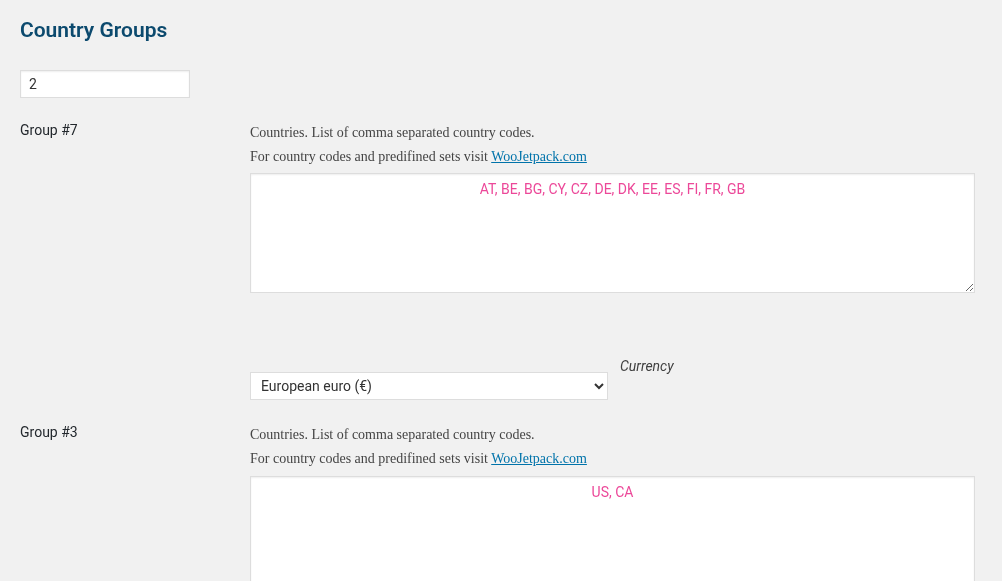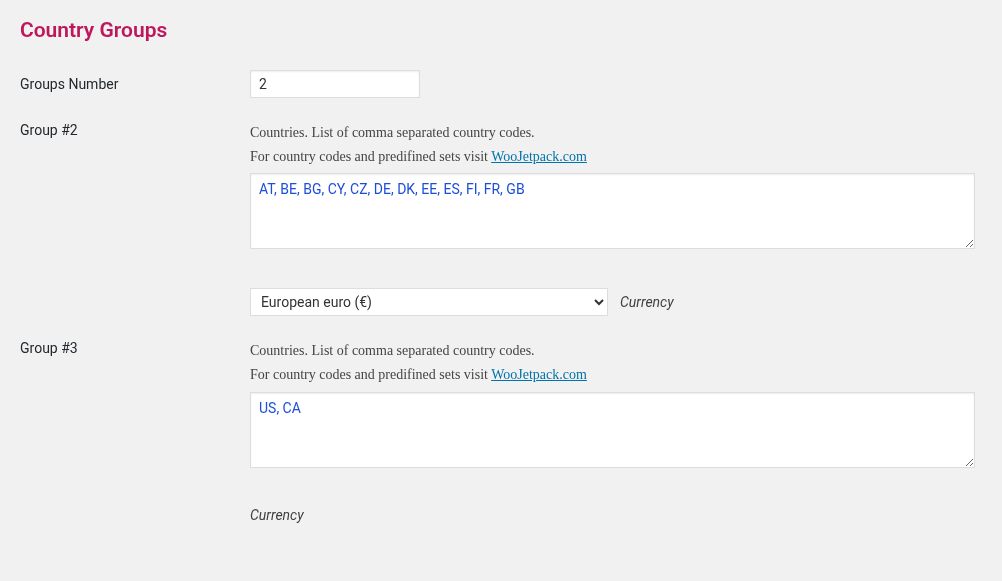--- a/index.html
+++ b/index.html
@@ -10,21 +10,21 @@
     body {
       font-family: -apple-system, BlinkMacSystemFont, "Segoe UI", Roboto, "Helvetica Neue", Arial, sans-serif;
       background-color: #f1f1f1;
       color: #333;
       font-size: 14px;
       padding: 18px 20px;
     }
     h2 {
       font-size: 21px;
       font-weight: 600;
-      color: #be185d;
+      color: #0c4a6e;
       margin-bottom: 28px;
     }
     .form-row {
       display: flex;
       margin-bottom: 24px;
       align-items: flex-start;
     }
     .form-row .label-col {
       width: 230px;
       flex-shrink: 0;
@@ -54,74 +54,75 @@
       padding: 5px 8px;
       font-size: 14px;
       border: 1px solid #ddd;
       background: #fff;
       color: #333;
       font-family: inherit;
       box-shadow: inset 0 1px 2px rgba(0,0,0,0.07);
     }
     textarea {
       width: 725px;
-      height: 76px;
+      height: 120px;
       padding: 6px 8px;
       font-size: 14px;
       border: 1px solid #ddd;
       background: #fff;
-      color: #1d4ed8;
+      color: #ec4899;
       resize: both;
       font-family: inherit;
       line-height: 1.4;
       box-shadow: inset 0 1px 2px rgba(0,0,0,0.07);
       margin-top: 4px;
+      text-align: center;
     }
     .select-wrap {
       display: flex;
       align-items: center;
       gap: 12px;
     }
     select {
       width: 358px;
       padding: 4px 6px;
       font-size: 14px;
       border: 1px solid #ddd;
       background: #fff;
       color: #333;
       font-family: inherit;
       height: 28px;
+      margin-top: 40px;
     }
     .currency-label {
       font-style: italic;
       color: #404040;
       font-size: 14px;
     }
     .group-block {
       margin-bottom: 12px;
     }
     .group-block .currency-row {
       margin-top: 36px;
     }
   </style>
 </head>
 <body>
 
 <h2>Country Groups</h2>
 
 <div class="form-row">
-  <div class="label-col">Groups Number</div>
   <div class="field-col">
     <input type="text" class="small-input" value="2" style="">
   </div>
 </div>
 
 <div class="group-block">
   <div class="form-row vtop">
-    <div class="label-col">Group #2</div>
+    <div class="label-col">Group #7</div>
     <div class="field-col">
       <div class="description-line">Countries. List of comma separated country codes.</div>
       <div class="description-line">
         <span>For country codes and predifined sets visit </span><a href="#">WooJetpack.com</a>
       </div>
       <textarea style="">AT, BE, BG, CY, CZ, DE, DK, EE, ES, FI, FR, GB</textarea>
     </div>
   </div>
   <div class="form-row currency-row">
     <div class="label-col"></div>

